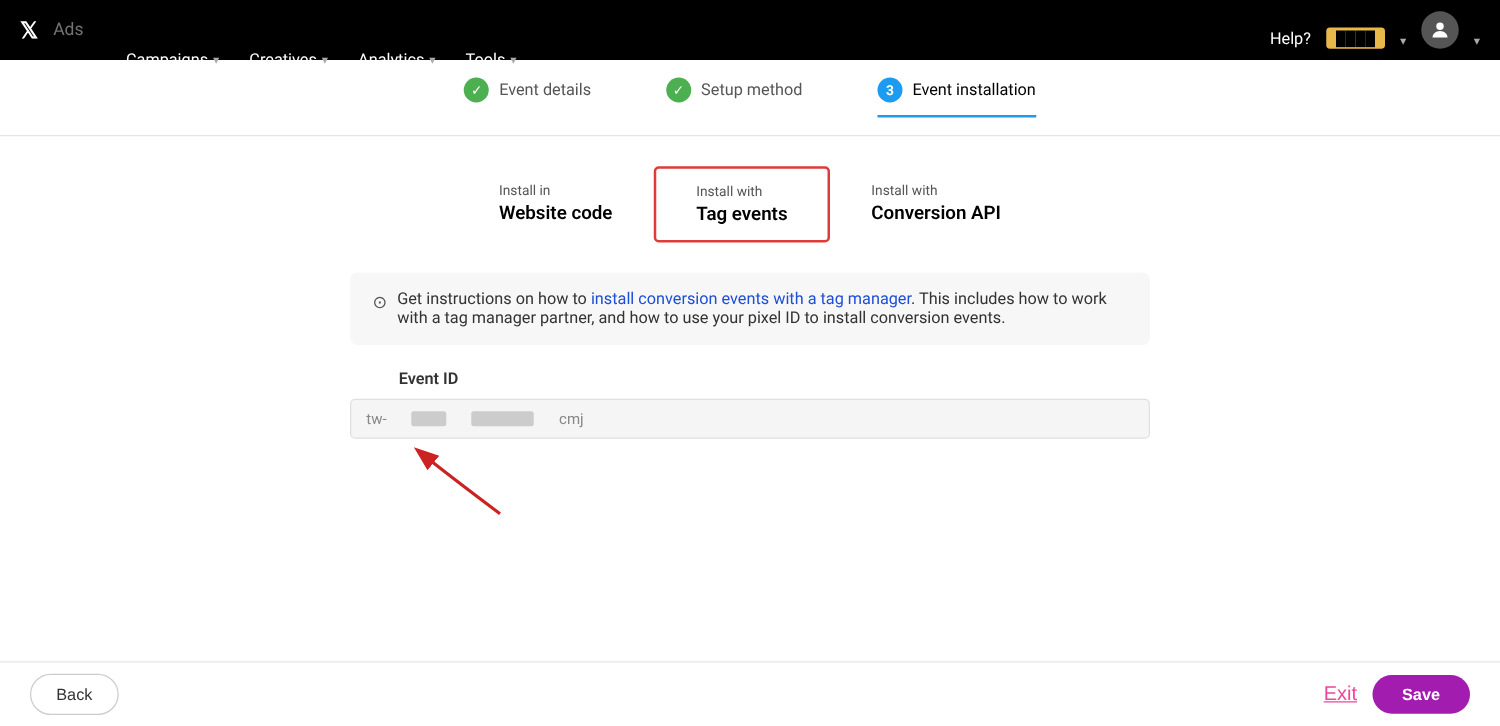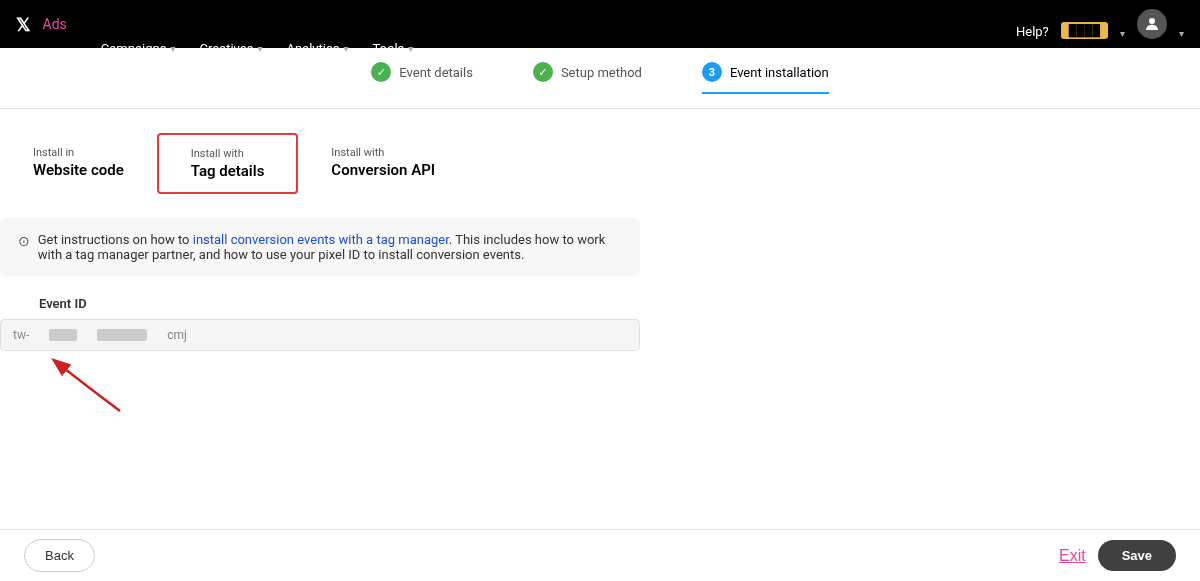--- a/index.html
+++ b/index.html
@@ -19,21 +19,21 @@
       align-items: center;
       gap: 4px;
     }
     .x-logo {
       color: #fff;
       font-size: 18px;
       font-weight: bold;
       margin-right: 8px;
     }
     .ads-label {
-      color: #ec4899;
+      color: #737373;
       font-size: 14px;
       margin-right: 20px;
     }
     .nav-item {
       color: #fff;
       font-size: 13px;
       padding: 6px 10px;
       cursor: pointer;
       display: flex;
       align-items: center;
@@ -107,21 +107,21 @@
       color: #fff;
       font-size: 11px;
       font-weight: bold;
     }
 
     
     .main {
       padding: 24px 0;
       display: flex;
       flex-direction: column;
-      align-items: flex-start;
+      align-items: center;
     }
 
     
     .install-options {
       display: flex;
       gap: 0;
       margin-bottom: 24px;
     }
     .install-option {
       display: flex;
@@ -244,21 +244,21 @@
     .exit-btn {
       background: none;
       border: none;
       font-size: 16px;
       cursor: pointer;
       color: #ec4899;
       font-weight: 400;
       text-decoration: underline;
     }
     .save-btn {
-      background: #404040;
+      background: #a21caf;
       color: #fff;
       border: none;
       padding: 8px 24px;
       border-radius: 20px;
       font-size: 13px;
       cursor: pointer;
       font-weight: 600;
     }
   </style>
 </head>
@@ -316,21 +316,21 @@
 
 <div class="main">
 
   <div class="install-options">
     <div class="install-option">
       <span class="install-label">Install in</span>
       <span class="install-name">Website code</span>
     </div>
     <div class="install-option selected">
       <span class="install-label">Install with</span>
-      <span class="install-name">Tag details</span>
+      <span class="install-name">Tag events</span>
     </div>
     <div class="install-option">
       <span class="install-label">Install with</span>
       <span class="install-name">Conversion API</span>
     </div>
   </div>
 
   <div class="info-box">
     <span class="info-icon">⊙</span>
     <span class="info-text">

